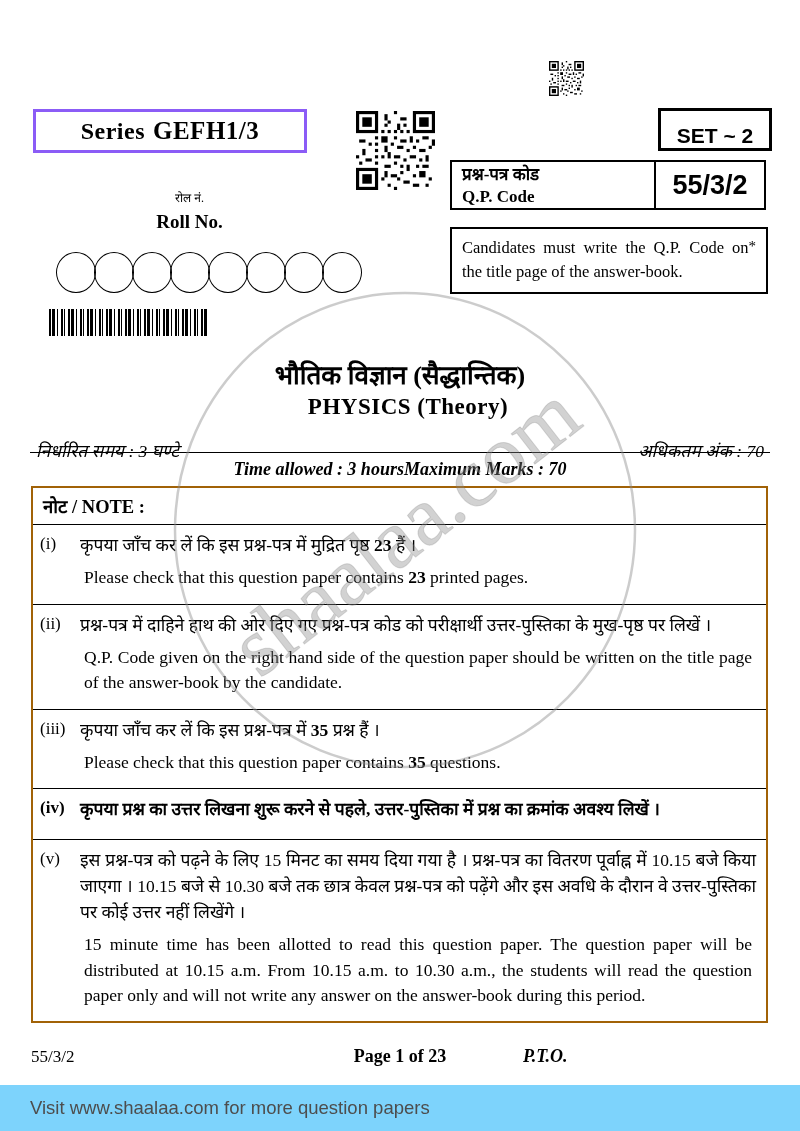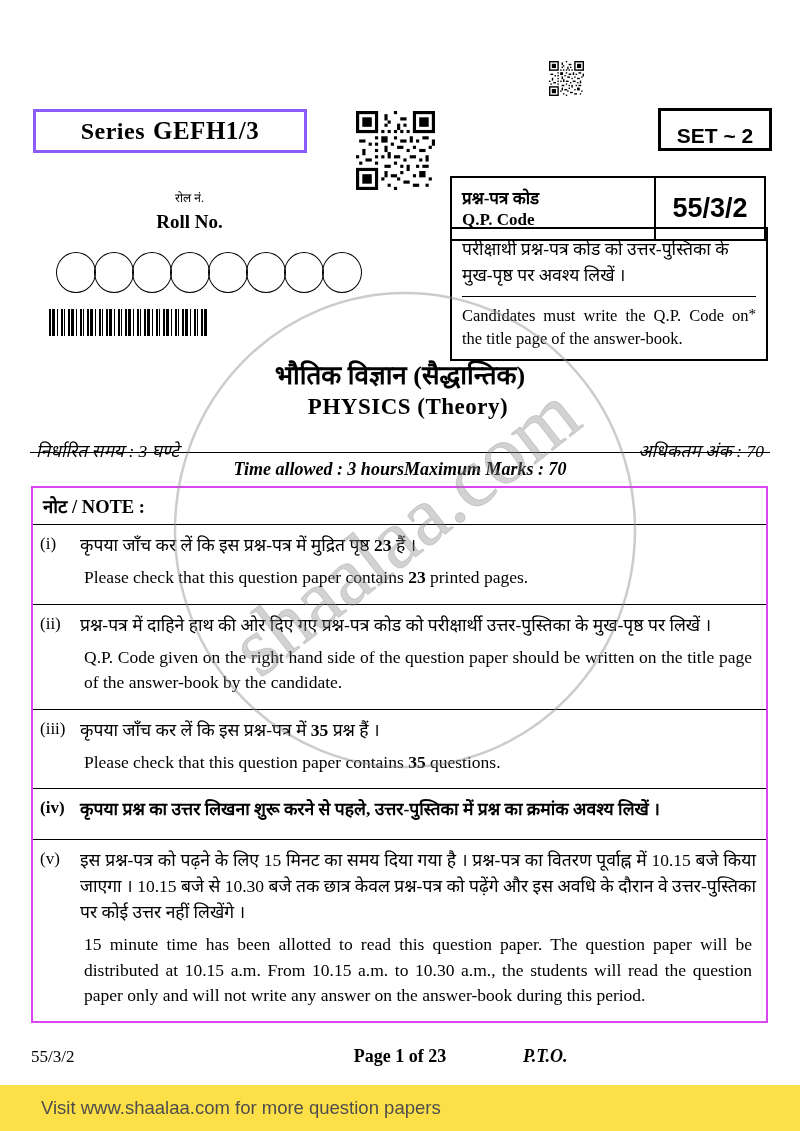--- a/index.html
+++ b/index.html
@@ -26,21 +26,21 @@
   .series-box .series-code { margin-left:8px; font-size:25px; }
 
   .set-box {
     position:absolute; left:658px; top:108px; width:108px; height:37px;
     border:3px solid #000; display:flex; align-items:flex-end; justify-content:center;
     font-family:"Liberation Sans","DejaVu Sans",sans-serif;
     font-weight:bold; font-size:21px;
   }
 
   .qp-box {
-    position:absolute; left:450px; top:176px; width:316px; height:65px;
+    position:absolute; left:450px; top:160px; width:316px; height:50px;
     border:2px solid #000; display:flex; box-sizing:border-box;
   }
   .qp-label { flex:1; border-right:2px solid #000; padding:5px 10px 4px 10px;
     display:flex; flex-direction:column; justify-content:center; }
   .qp-hi { font-weight:bold; font-size:17px; line-height:1.25; }
   .qp-en { font-weight:bold; font-size:17px; line-height:1.25; }
   .qp-value { width:108px; display:flex; align-items:center; justify-content:center;
     font-family:"Liberation Sans","DejaVu Sans",sans-serif; font-weight:bold; font-size:27px; }
 
   .roll-label { position:absolute; left:57px; top:191px; width:265px; text-align:center; }
@@ -73,38 +73,38 @@
 
   .meta-hi { position:absolute; left:36px; top:438px; width:728px;
     display:flex; justify-content:space-between; font-size:17.5px; font-style:italic; }
   .meta-divider { position:absolute; left:30px; top:452px; width:740px;
     border-top:1.7px solid #000; }
   .meta-en { position:absolute; left:36px; top:459px; width:728px;
     display:flex; justify-content:center;
     font-size:18px; font-style:italic; font-weight:bold; }
 
   .note-box { position:absolute; left:31px; top:486px; width:737px;
-    border:2px solid #d946ef; box-sizing:border-box; }
+    border:2px solid #a16207; box-sizing:border-box; }
   .note-header { padding:5px 10px 6px 10px; font-weight:bold; font-size:18.5px; }
   .note-row { display:flex; border-top:1.6px solid #000; padding:7px 10px 9px 7px; }
   .note-num { width:40px; flex-shrink:0; font-size:17px; padding-top:2px; }
   .note-body { flex:1; }
   .note-hi { font-size:17.5px; line-height:1.5; margin:0 0 7px 0; text-align:justify; }
   .note-en { font-size:17.5px; line-height:1.45; margin:4px; text-align:justify; }
   .bold-row .note-hi, .bold-row .note-en, .bold-row .note-num { font-weight:bold; }
   .bold-row .note-en { word-spacing:4px; }
 
   .footer-row { position:absolute; left:31px; top:1046px; width:738px;
     display:flex; align-items:baseline; font-size:17px; z-index:7; }
   .footer-row .fleft  { flex:1; text-align:left; }
   .footer-row .fpage  { flex:1; text-align:center; font-weight:bold; font-size:18px; }
   .footer-row .pto    { flex:1; font-weight:bold; font-style:italic; font-size:18px; }
 
   .bottom-bar { position:absolute; left:0; top:1085px; width:100%; height:46px;
-    background:#fde047; display:flex; align-items:center; padding-left:41px;
+    background:#7dd3fc; display:flex; align-items:center; padding-left:30px;
     box-sizing:border-box; z-index:7;
     font-family:"Liberation Sans","DejaVu Sans",sans-serif;
     font-size:18.5px; color:#4d4d4d; }
 </style>
 </head>
 <body>
 
 <svg width="0" height="0" style="position:absolute" aria-hidden="true">
   <symbol id="qr" viewBox="0 0 25 25">
     <rect width="25" height="25" fill="#fff"></rect>
@@ -233,21 +233,20 @@
     <div class="circle"></div>
     <div class="circle"></div>
     <div class="circle"></div>
     <div class="circle"></div>
     <div class="circle"></div>
   </div>
 
   <div class="barcode"></div>
 
   <div class="cand-box">
-    <div class="cand-hi">परीक्षार्थी प्रश्न-पत्र कोड को उत्तर-पुस्तिका के मुख-पृष्ठ पर अवश्य लिखें ।</div>
     <div class="cand-en">
       <span class="mark">*</span>
       <span>Candidates must write the Q.P. Code on the title page of the answer-book.</span>
     </div>
   </div>
 
   <div class="title-hi">भौतिक विज्ञान (सैद्धान्तिक)</div>
   <div class="title-en">PHYSICS (Theory)</div>
 
   <div class="meta-hi">

